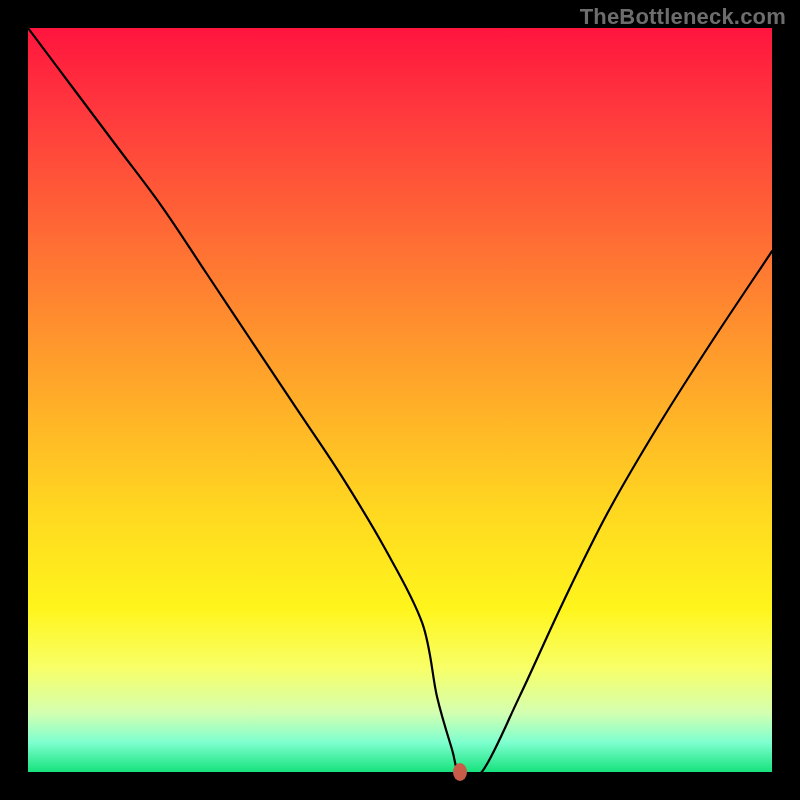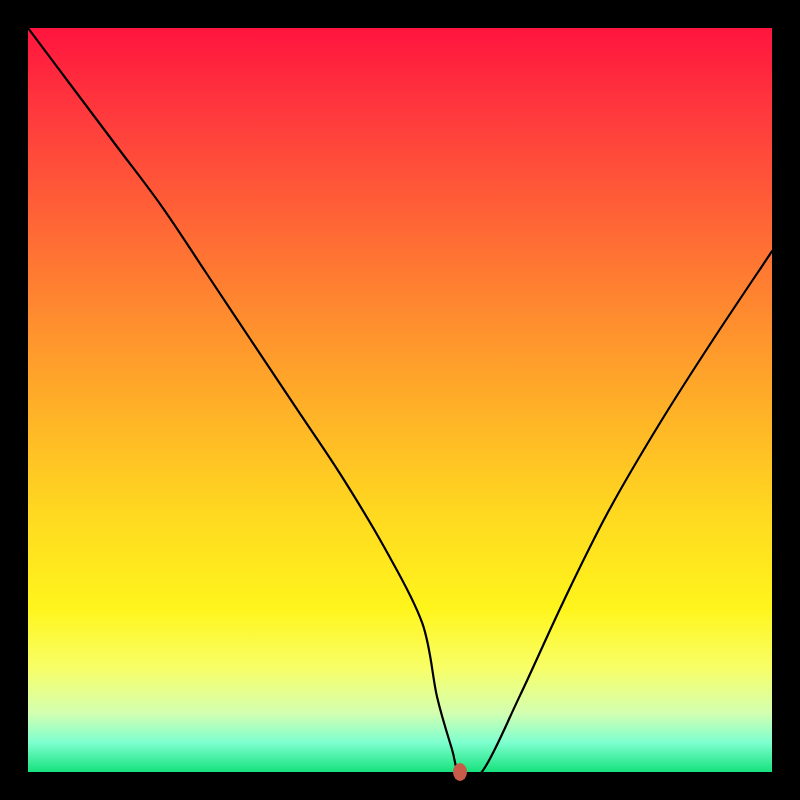--- a/index.html
+++ b/index.html
@@ -62,20 +62,21 @@
     border-radius: 7px / 9px;
     background: #c95b49;
     transform: translate(-50%, -50%);
   }
 </style>
 </head>
 <body>
 
 <div class="frame">
 
+  <div class="watermark">TheBottleneck.com</div>
 
   <div class="plot-area">
     <svg class="curve" viewBox="0 0 744 744" preserveAspectRatio="none">
       <path id="curve-path" fill="none" stroke="#000" stroke-width="2.2" stroke-linecap="round" stroke-linejoin="round" d="M 0.0 0.0 C 7.4 9.9, 29.8 39.7, 44.6 59.5 C 59.5 79.4, 74.4 99.2, 89.3 119.0 C 104.2 138.9, 119.0 157.5, 133.9 178.6 C 148.8 199.6, 163.7 223.2, 178.6 245.5 C 193.4 267.8, 208.3 290.2, 223.2 312.5 C 238.1 334.8, 253.0 357.1, 267.8 379.4 C 282.7 401.8, 297.6 422.8, 312.5 446.4 C 327.4 470.0, 343.5 496.0, 357.1 520.8 C 370.8 545.6, 385.6 570.4, 394.3 595.2 C 403.0 620.0, 404.2 648.5, 409.2 669.6 C 414.2 690.7, 420.4 709.3, 424.1 721.7 C 427.8 734.1, 426.6 740.3, 431.5 744.0 C 436.5 747.7, 443.9 756.4, 453.8 744.0 C 463.8 731.6, 477.4 698.1, 491.0 669.6 C 504.7 641.1, 520.8 603.9, 535.7 572.9 C 550.6 541.9, 564.2 513.4, 580.3 483.6 C 596.4 453.8, 615.0 422.8, 632.4 394.3 C 649.8 365.8, 665.9 341.0, 684.5 312.5 C 703.1 284.0, 734.1 238.1, 744.0 223.2"></path>
     </svg>
     <div class="marker" id="marker" style="left: 431.52px; top: 744px;"></div>
   </div>
 
 </div>
 

